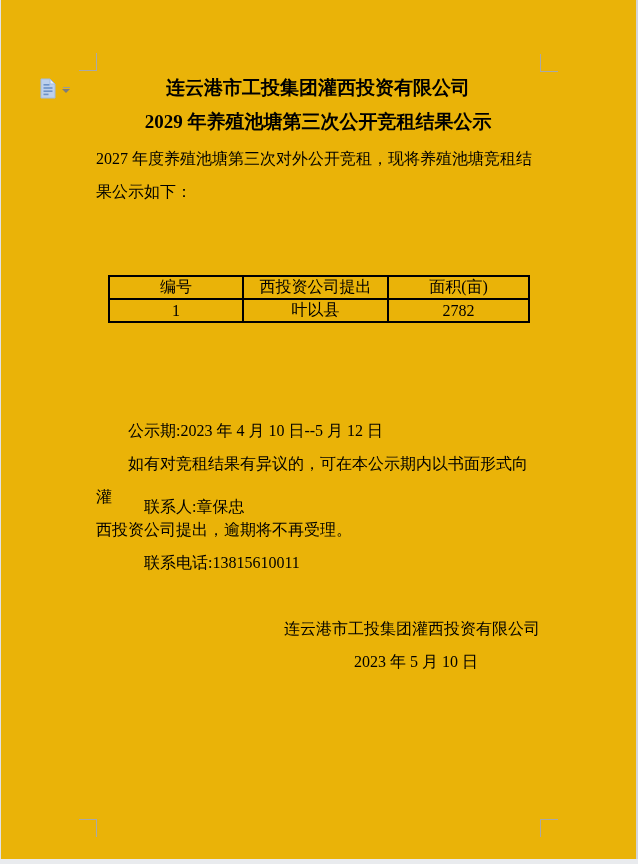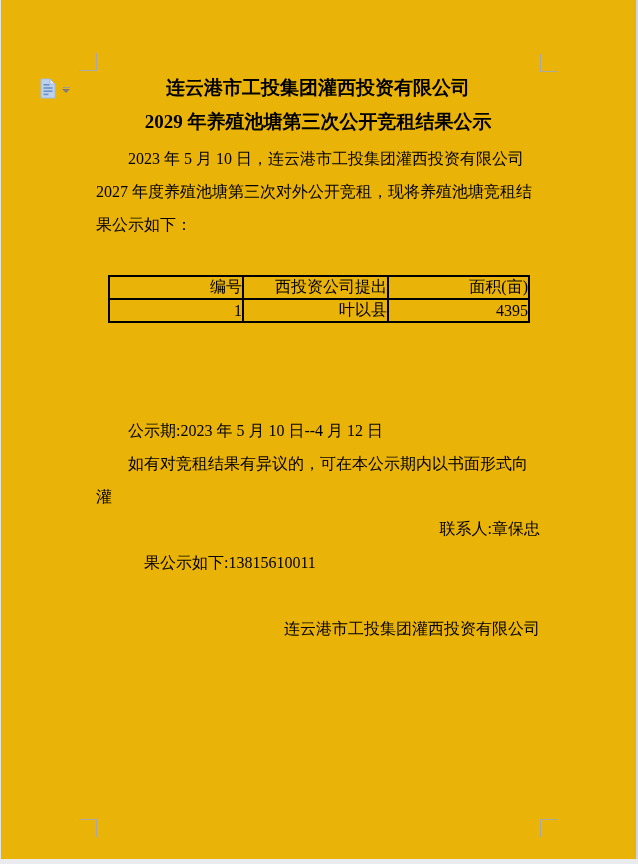--- a/index.html
+++ b/index.html
@@ -25,31 +25,31 @@
   .paste-arrow { width:0; height:0; border-left:4px solid transparent; border-right:4px solid transparent; border-top:4px solid #7d7d7d; }
 
   
   .tblock { position:absolute; left:96px; width:444px; font-size:16px; line-height:33px; }
   .title-line { position:absolute; left:96px; width:444px; text-align:center; font-weight:bold; font-size:19px; line-height:35px; }
   .t1 { top:70px; }
   .t2 { top:104px; }
   .intro      { top:142px; }
   .publicity  { top:414px; }
   .objection  { top:447px; }
-  .contact-p  { top:512px;text-align:right; }
+  .contact-p  { top:490px; }
   .contact-t  { top:546px; }
   .sig-co     { top:612px; text-align:right; }
   .sig-date   { top:645px; text-align:right; padding-right:62px; }
   .ind2 { text-indent:32px; }
   .ind3 { text-indent:48px; }
 
   
   .tbl-wrap { position:absolute; left:108px; top:275px; }
   table { border-collapse:collapse; table-layout:fixed; width:420px; }
-  th, td { border:2px solid #000; height:20px; text-align:right; vertical-align:middle;
+  th, td { border:2px solid #000; height:20px; text-align:center; vertical-align:middle;
            font-size:16px; font-weight:normal; padding:0; }
 </style>
 </head>
 <body>
 
 <div class="page">
 
   <div class="edge-left"></div>
   <div class="edge-right"></div>
   <div class="edge-bottom"></div>
@@ -73,51 +73,52 @@
     <span class="paste-arrow-wrap">
       <span class="paste-arrow-bar"></span>
       <span class="paste-arrow"></span>
     </span>
   </div>
 
   <div class="title-line t1">连云港市工投集团灌西投资有限公司</div>
   <div class="title-line t2">2029 年养殖池塘第三次公开竞租结果公示</div>
 
   <div class="tblock intro">
-    <div class="ind2">2023 年 5 月 10 日，连云港市工投集团灌西投资有限公司</div>
     <div>2027 年度养殖池塘第三次对外公开竞租，现将养殖池塘竞租结</div>
     <div>果公示如下：</div>
   </div>
 
   <div class="tbl-wrap">
     <table>
       <colgroup>
           <col style="width:134px">
           <col style="width:145px">
           <col style="width:141px">
         </colgroup>
       <tbody>
           <tr>
         <th>编号</th>
         <th>西投资公司提出</th>
         <th>面积(亩)</th>
       </tr>
       <tr>
         <td>1</td>
         <td>叶以县</td>
-        <td>4395</td>
+        <td>2782</td>
       </tr>
     </tbody>
       </table>
   </div>
 
-  <div class="tblock publicity ind2">公示期:2023 年 5 月 10 日--4 月 12 日</div>
+  <div class="tblock publicity ind2">公示期:2023 年 4 月 10 日--5 月 12 日</div>
 
   <div class="tblock objection">
     <div class="ind2">如有对竞租结果有异议的，可在本公示期内以书面形式向灌</div>
+    <div>西投资公司提出，逾期将不再受理。</div>
   </div>
 
   <div class="tblock contact-p ind3">联系人:章保忠</div>
-  <div class="tblock contact-t ind3">果公示如下:13815610011</div>
+  <div class="tblock contact-t ind3">联系电话:13815610011</div>
 
   <div class="tblock sig-co">连云港市工投集团灌西投资有限公司</div>
+  <div class="tblock sig-date">2023 年 5 月 10 日</div>
 
 </div>
 
 </body></html>

